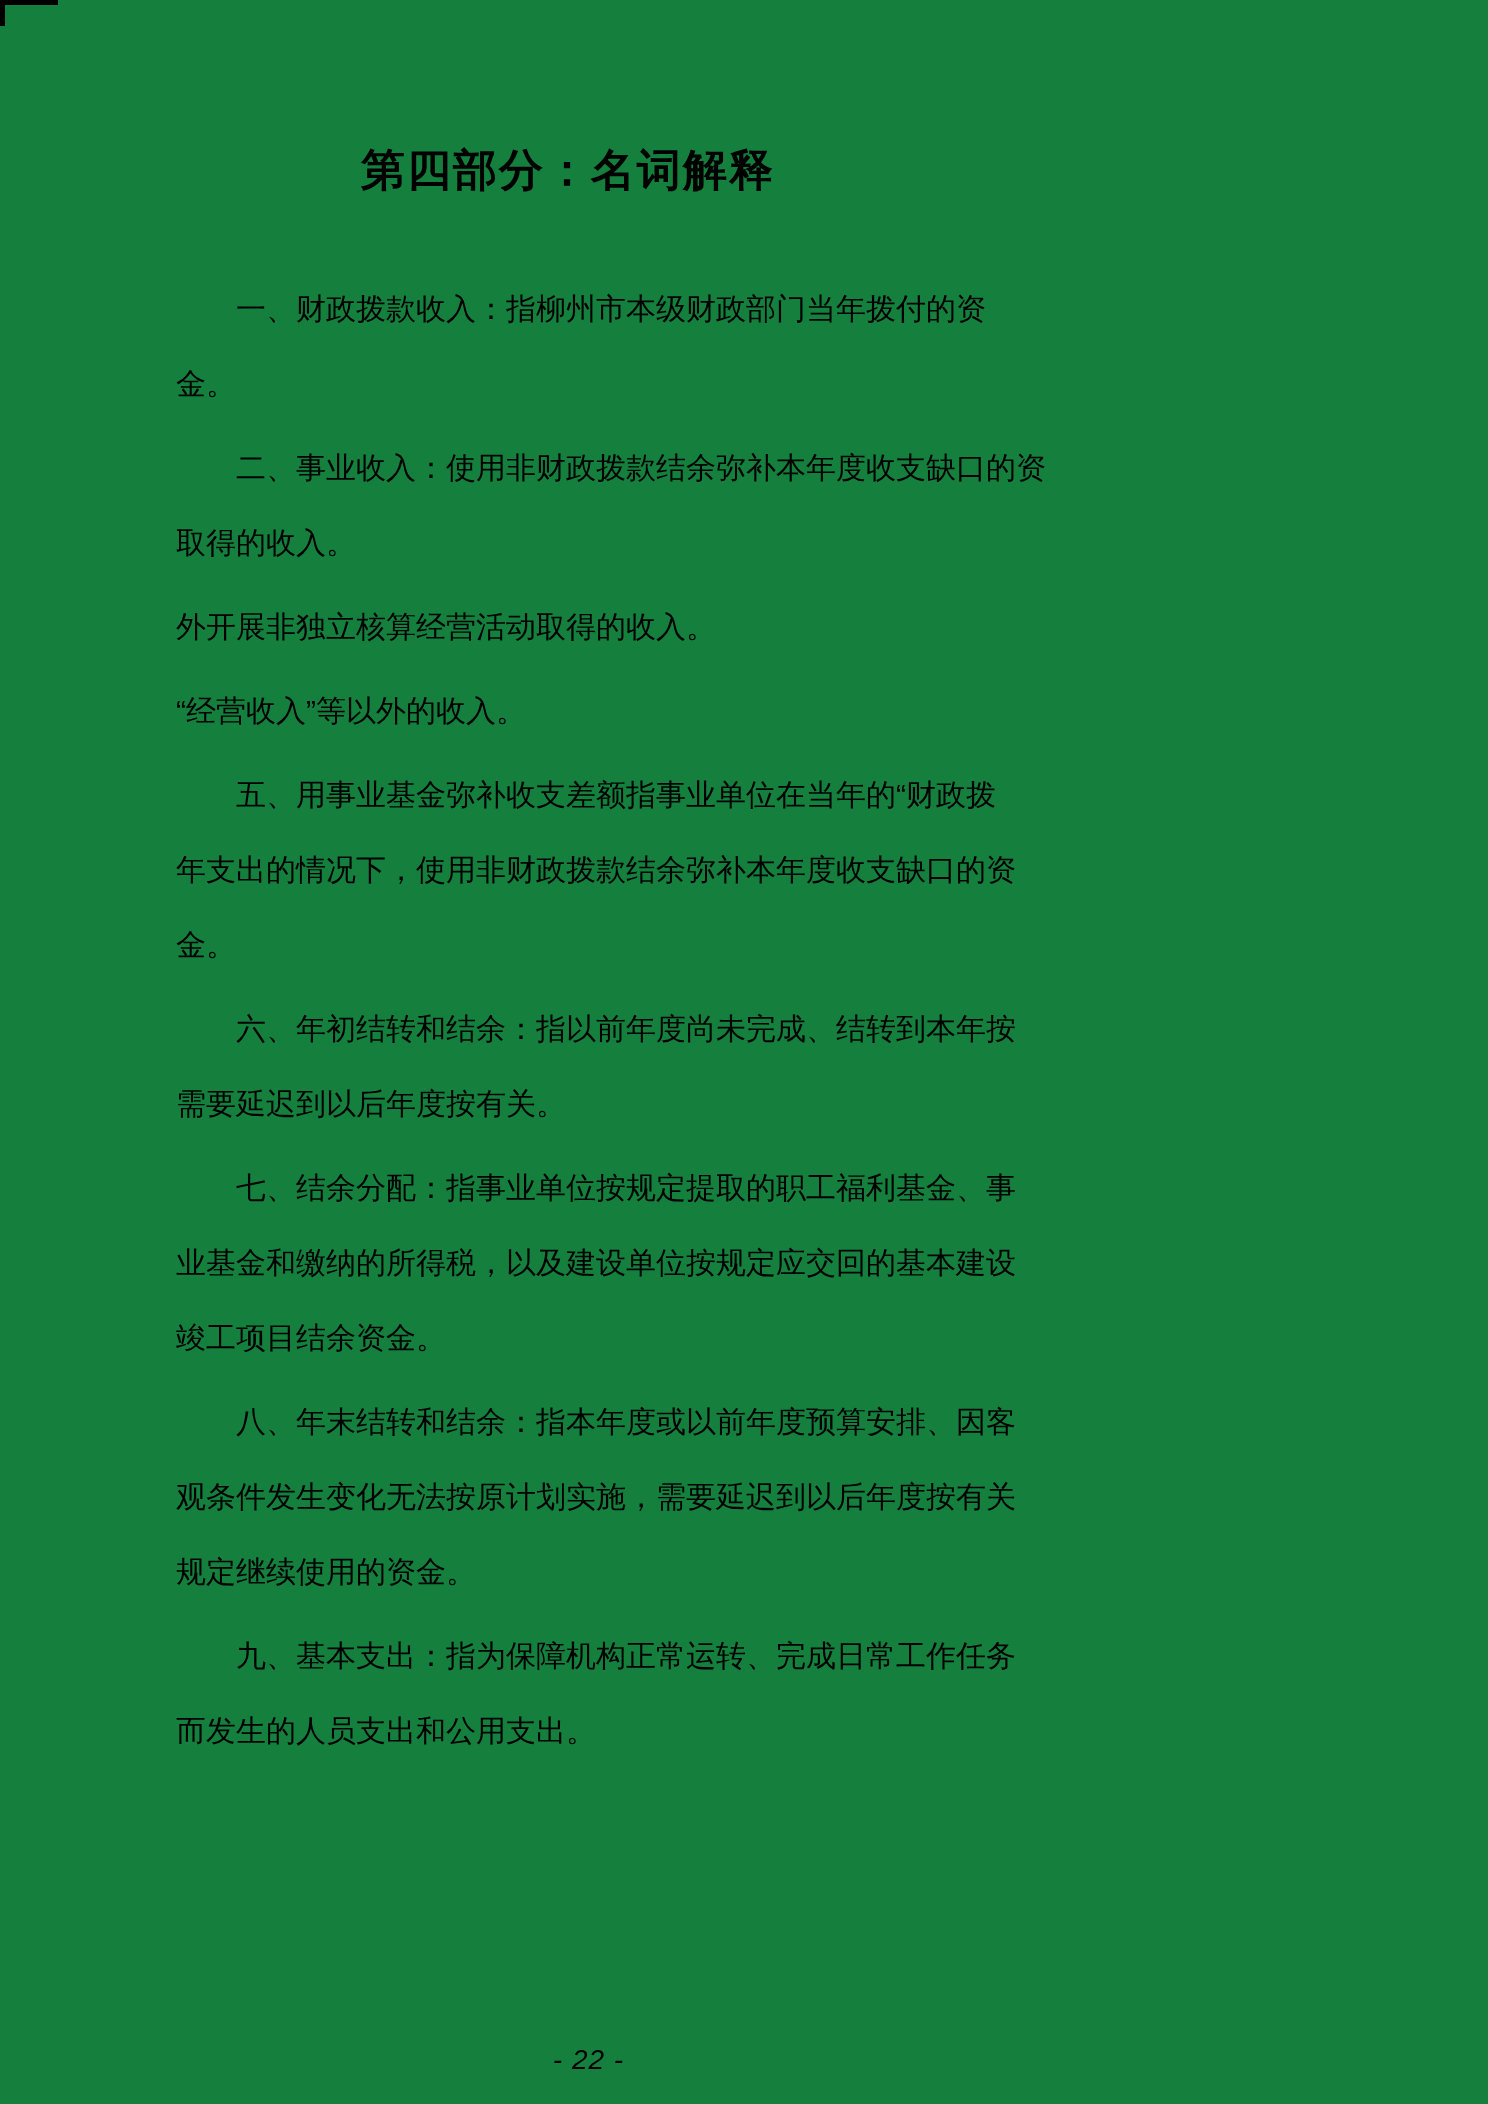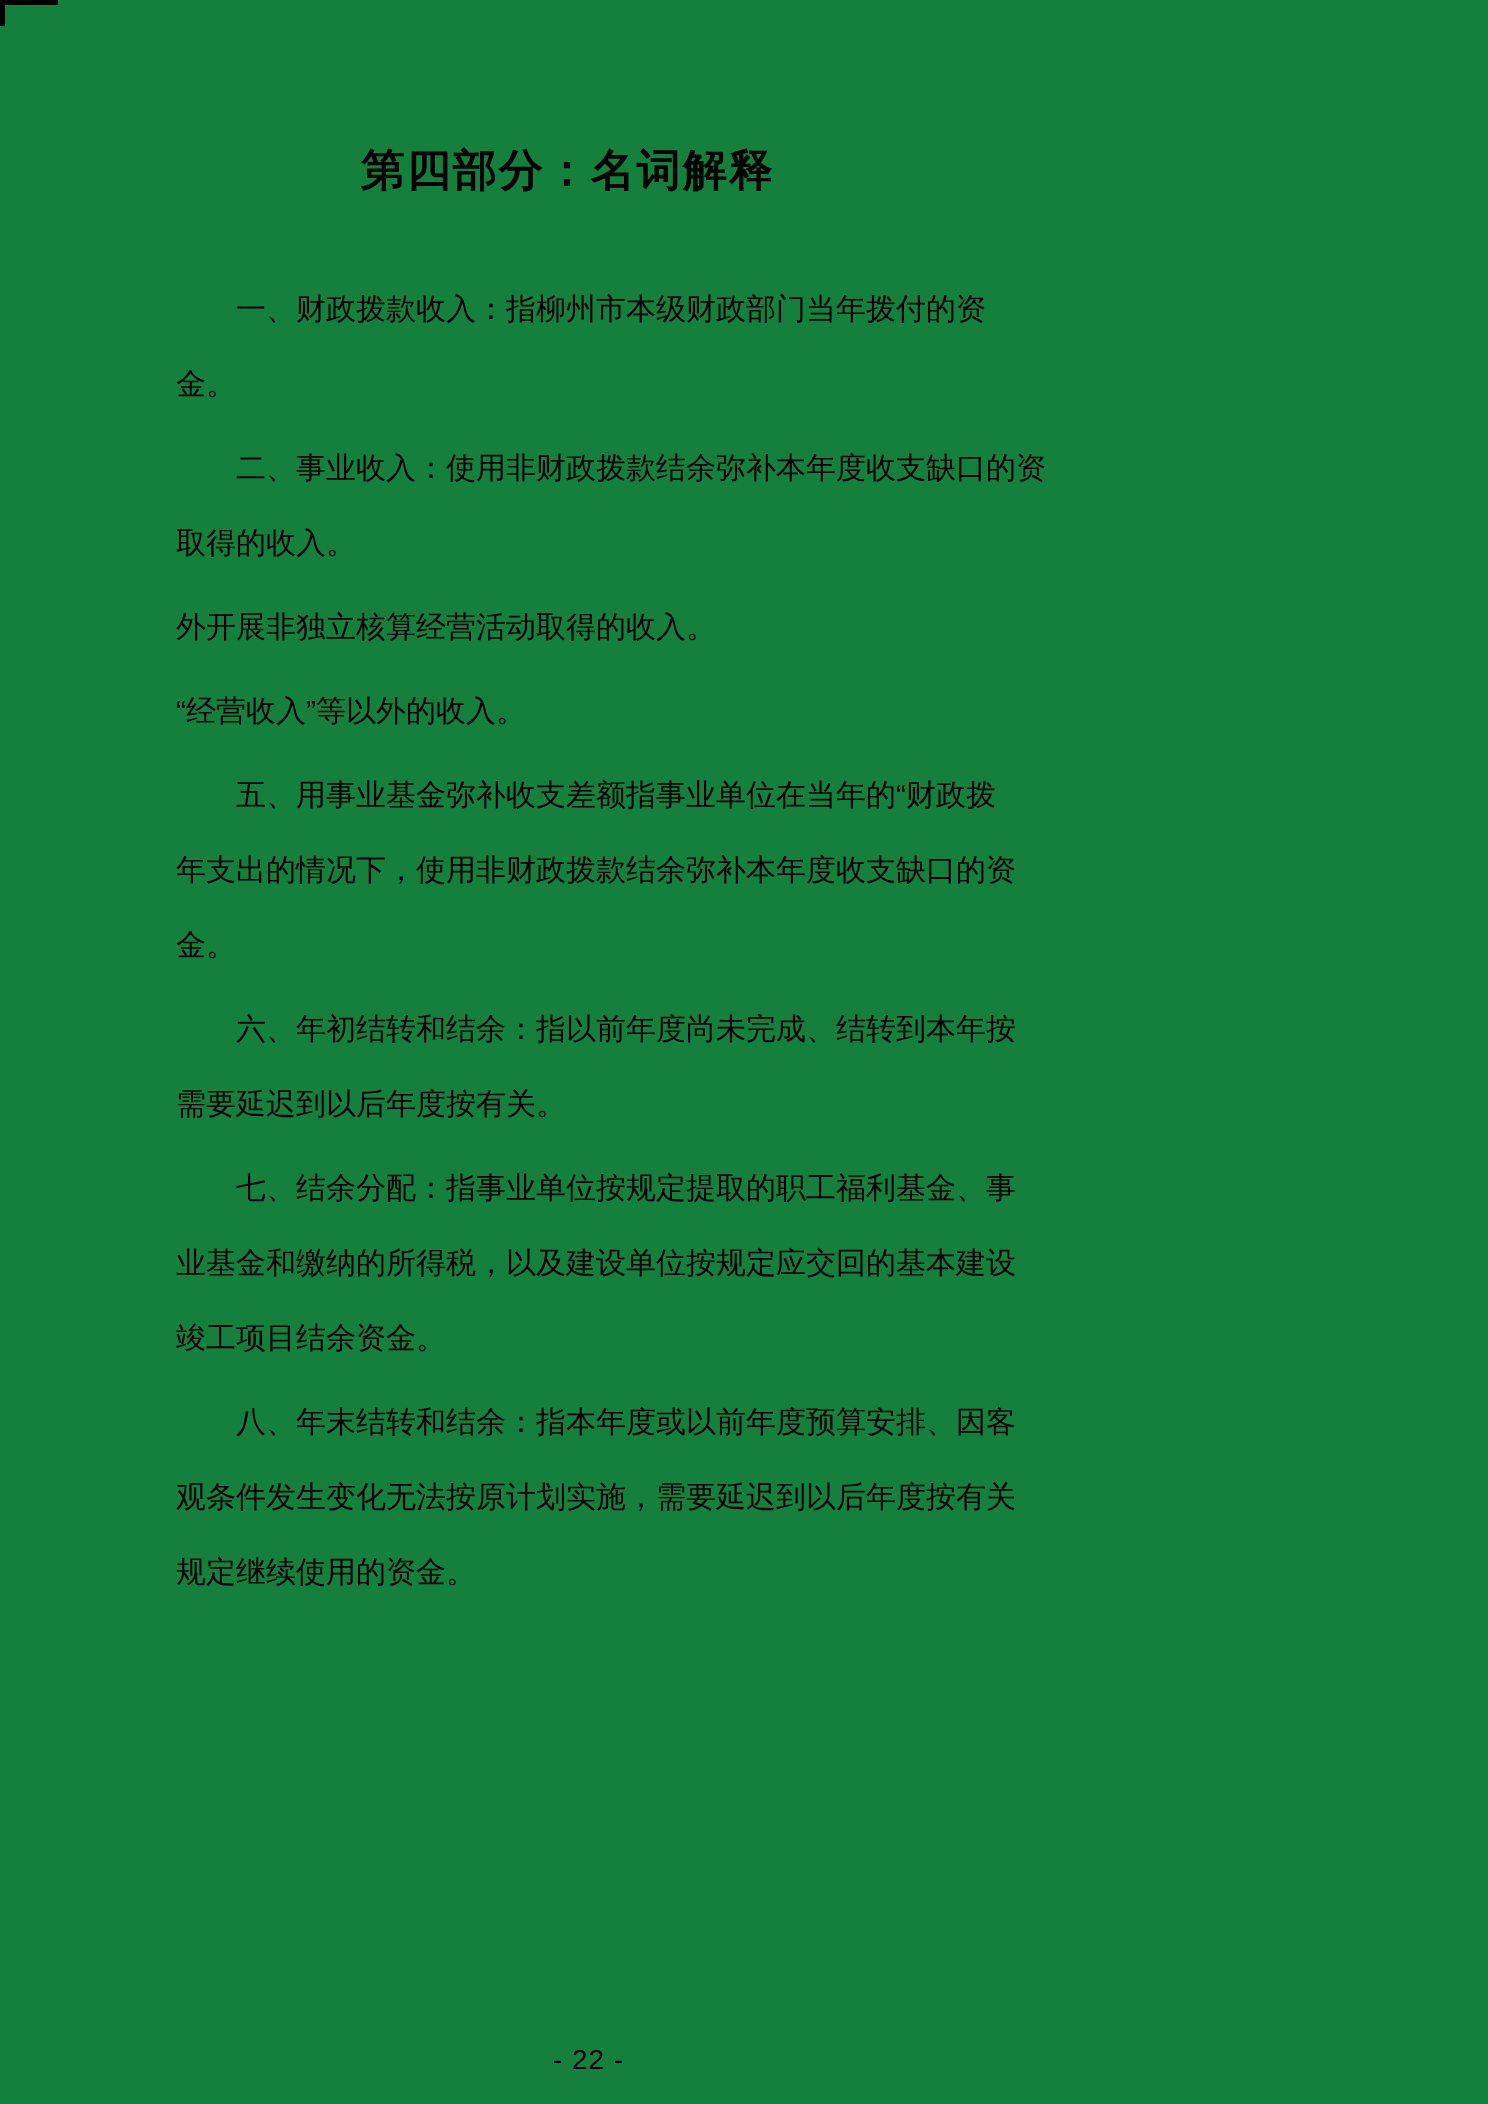--- a/index.html
+++ b/index.html
@@ -63,20 +63,21 @@
   }
   .page-number {
     position: absolute;
     top: 2040px;
     left: 0;
     width: 1177px;
     text-align: center;
     font-size: 28px;
     line-height: 40px;
     letter-spacing: 1px;
+    font-style: italic;
   }
 </style>
 </head>
 <body>
 
 <div class="sheet">
   <div class="scan-mark-top"></div>
   <div class="scan-mark-left"></div>
 
   <h1 class="doc-title">第四部分：名词解释</h1>
@@ -108,16 +109,20 @@
       <div class="para">
         <div class="line first">七、结余分配：指事业单位按规定提取的职工福利基金、事</div>
         <div class="line">业基金和缴纳的所得税，以及建设单位按规定应交回的基本建设</div>
         <div class="line">竣工项目结余资金。</div>
       </div>
       <div class="para">
         <div class="line first">八、年末结转和结余：指本年度或以前年度预算安排、因客</div>
         <div class="line">观条件发生变化无法按原计划实施，需要延迟到以后年度按有关</div>
         <div class="line">规定继续使用的资金。</div>
       </div>
+      <div class="para">
+        <div class="line first">九、基本支出：指为保障机构正常运转、完成日常工作任务</div>
+        <div class="line">而发生的人员支出和公用支出。</div>
+      </div>
     </div>
 
   <div class="page-number">- 22 -</div>
 </div>
 
 </body></html>

